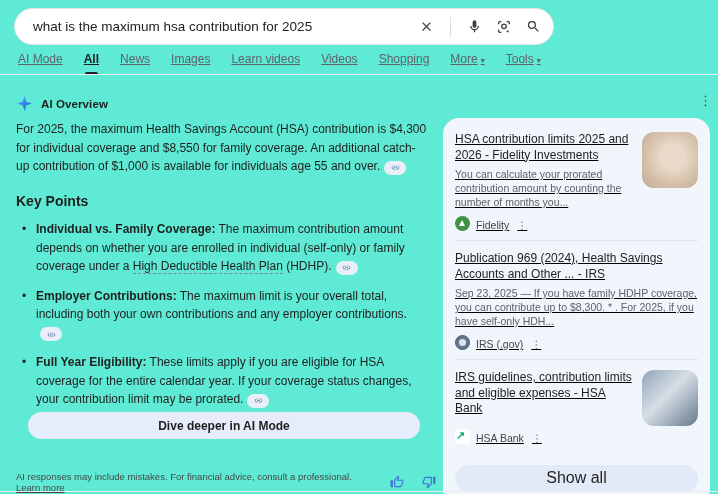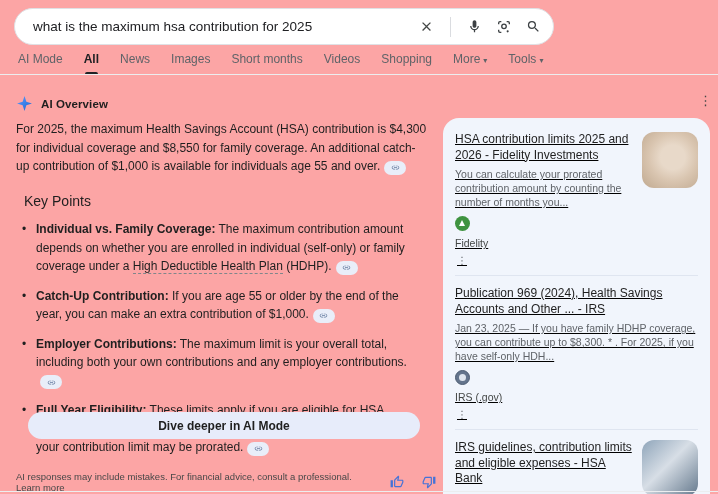--- a/index.html
+++ b/index.html
@@ -1,71 +1,71 @@
 <!DOCTYPE html>
 <html><head>
 <meta charset="utf-8">
 <style>
   * { margin:0; padding:0; box-sizing:border-box; }
   html,body { width:718px; height:494px; background:#fff; font-family:"Liberation Sans", sans-serif; overflow:hidden; }
-  .page { position:relative; width:718px; height:494px; background:#fca5a5; }
+  .page { position:relative; width:718px; height:494px; background:#5eead4; }
 
   
   .searchbar { position:absolute; left:14px; top:8px; width:540px; height:37px;
     border:1px solid #dfe1e5; border-radius:19px; display:flex; align-items:center;
     padding:0 12px 0 18px; background:#fff; }
   .searchbar input { flex:1; border:none; outline:none; font-size:13.5px; color:#202124;
     font-family:"Liberation Sans", sans-serif; background:transparent; }
   .sb-icons { display:flex; align-items:center; gap:14px; }
   .sb-icons svg { display:block; }
   .sb-divider { width:1px; height:20px; background:#dadce0; margin:0 2px; }
   .icon-btn { cursor:pointer; display:flex; align-items:center; }
 
   
   .tabs { position:absolute; left:18px; top:52px; display:flex; align-items:center; gap:21px; font-size:12px; color:#5f6368; }
-  .tab { padding-bottom:9px; position:relative; white-space:nowrap; cursor:pointer; }
+  .tab { padding-bottom:9px; position:relative; white-space:nowrap; cursor:pointer;text-decoration:underline; }
   .tab.active { color:#202124; font-weight:bold; }
   .tab.active::after { content:""; position:absolute; left:1px; right:1px; bottom:0; height:3px; background:#202124; border-radius:2px 2px 0 0; }
   .caret { font-size:8px; color:#5f6368; margin-left:3px; }
   .tabs-divider { position:absolute; left:0; top:74px; width:718px; height:1px; background:#ecedef; }
   .bottom-divider { position:absolute; left:0; top:491px; width:718px; height:1px; background:#ecedef; }
 
   
   .aio-header { position:absolute; left:16px; top:95px; display:flex; align-items:center; gap:8px; }
   .aio-header-label { font-size:11.5px; color:#1f1f1f; font-weight:bold; letter-spacing:.1px; }
   .aio-body { position:absolute; left:16px; top:120px; width:412px; font-size:12px; line-height:18.5px; color:#1f1f1f; }
   .chip { display:inline-flex; align-items:center; justify-content:center; vertical-align:-2px;
     background:#e9eef9; border-radius:9px; width:22px; height:14px; margin-left:4px; cursor:pointer; }
-  .kp-title { font-size:14px; font-weight:normal; color:#1f1f1f; margin:16px 0 10px 8px; }
+  .kp-title { font-size:14px; font-weight:bold; color:#1f1f1f; margin:16px 0 10px 0; }
   ul.kp { list-style:none; }
   ul.kp li { position:relative; padding-left:20px; margin-bottom:11px; }
   ul.kp li::before { content:"•"; position:absolute; left:6px; top:0; color:#1f1f1f; }
   .kp b { font-weight:bold; }
   .inline-link { color:#1f1f1f; text-decoration:none; border-bottom:1px dashed #80868b; cursor:pointer; }
 
   .dive-btn { position:absolute; left:28px; top:412px; width:392px; height:27px; background:#e7ecfa;
     border:none; border-radius:14px; font-size:12px; font-weight:bold; color:#1f1f1f;
     font-family:"Liberation Sans", sans-serif; cursor:pointer; }
 
   .footer { position:absolute; left:16px; top:471px; width:420px; display:flex; align-items:center; }
   .footer-text { font-size:9.5px; color:#474747; }
-  .footer-text a { color:#474747; cursor:pointer; }
+  .footer-text a { color:#474747; text-decoration:underline; cursor:pointer; }
   .thumbs { display:flex; gap:18px; margin-left:28px; }
   .thumbs svg { cursor:pointer; display:block; }
 
   
   .panel-kebab { position:absolute; left:699px; top:94px; font-size:13px; color:#444746; cursor:pointer; line-height:14px; letter-spacing:0; }
   .panel { position:absolute; left:443px; top:118px; width:267px; background:#f1f5fc; border-radius:16px; padding:4px 12px 12px 12px; }
   .card { padding:10px 0 9px 0; display:flex; gap:10px; }
   .card + .card-sep { border:0; }
   .card-sep { height:1px; background:#dfe5f0; }
   .card-main { flex:1; min-width:0;text-decoration:underline; }
   .card-title { font-size:12px; line-height:15.5px; color:#1f1f1f; cursor:pointer; }
   .card-snippet { font-size:10.5px; line-height:14px; color:#5f6368; margin-top:4px; }
-  .card-srcrow { display:flex; align-items:flex-start; gap:6px; margin-top:7px;flex-direction:column; }
+  .card-srcrow { display:flex; align-items:flex-end; gap:6px; margin-top:7px; }
   .card-srcname { font-size:10.5px; color:#444746; }
   .card-kebab { font-size:10px; color:#5f6368; cursor:pointer; margin-left:2px; }
   .thumb { width:56px; height:56px; border-radius:12px; flex:0 0 auto; }
   .thumb-baby { background:radial-gradient(circle at 55% 45%, #e8d9c9 0 28%, #d9c5b0 55%, #bfa88f); }
   .thumb-laptop { background:linear-gradient(135deg,#8fa5ba 0%,#d7dee6 45%,#64788c 100%); }
   .favicon { width:15px; height:15px; border-radius:50%; flex:0 0 auto; position:relative; }
   .fav-fidelity { background:#3f9340; }
   .fav-fidelity::after { content:""; position:absolute; left:4px; top:4px; width:0; height:0;
     border-left:3.5px solid transparent; border-right:3.5px solid transparent; border-bottom:6px solid #fff; }
   .fav-irs { background:#64748c; border:1px solid #4d5c72; }
@@ -109,21 +109,21 @@
           </svg>
       </span>
     </div>
   </div>
 
   <div class="tabs">
     <span class="tab">AI Mode</span>
     <span class="tab active">All</span>
     <span class="tab">News</span>
     <span class="tab">Images</span>
-    <span class="tab">Short months</span>
+    <span class="tab">Learn videos</span>
     <span class="tab">Videos</span>
     <span class="tab">Shopping</span>
     <span class="tab"><span>More</span><span class="caret">▾</span></span>
     <span class="tab"><span>Tools</span><span class="caret">▾</span></span>
   </div>
   <div class="tabs-divider"></div>
 
   <div class="aio-header">
     <svg width="17" height="17" viewBox="0 0 24 24">
       <defs>
@@ -142,27 +142,20 @@
           <svg width="9" height="9" viewBox="0 0 24 24" fill="#637a9e">
             <path d="M3.9 12c0-1.71 1.39-3.1 3.1-3.1h4V7H7c-2.76 0-5 2.24-5 5s2.24 5 5 5h4v-1.9H7c-1.71 0-3.1-1.39-3.1-3.1zm4.1 1h8v-2H8v2zm9-6h-4v1.9h4c1.71 0 3.1 1.39 3.1 3.1s-1.39 3.1-3.1 3.1h-4V17h4c2.76 0 5-2.24 5-5s-2.24-5-5-5z"></path>
           </svg>
         </span></p>
 
     <div class="kp-title">Key Points</div>
 
     <ul class="kp">
       <li>
         <b>Individual vs. Family Coverage:</b><span> The maximum contribution amount depends on whether you are enrolled in individual (self-only) or family coverage under a </span><a class="inline-link">High Deductible Health Plan</a><span> (HDHP).</span><span class="chip">
-            <svg width="9" height="9" viewBox="0 0 24 24" fill="#637a9e">
-              <path d="M3.9 12c0-1.71 1.39-3.1 3.1-3.1h4V7H7c-2.76 0-5 2.24-5 5s2.24 5 5 5h4v-1.9H7c-1.71 0-3.1-1.39-3.1-3.1zm4.1 1h8v-2H8v2zm9-6h-4v1.9h4c1.71 0 3.1 1.39 3.1 3.1s-1.39 3.1-3.1 3.1h-4V17h4c2.76 0 5-2.24 5-5s-2.24-5-5-5z"></path>
-            </svg>
-          </span>
-      </li>
-      <li>
-        <b>Catch-Up Contribution:</b><span> If you are age 55 or older by the end of the year, you can make an extra contribution of $1,000.</span><span class="chip">
             <svg width="9" height="9" viewBox="0 0 24 24" fill="#637a9e">
               <path d="M3.9 12c0-1.71 1.39-3.1 3.1-3.1h4V7H7c-2.76 0-5 2.24-5 5s2.24 5 5 5h4v-1.9H7c-1.71 0-3.1-1.39-3.1-3.1zm4.1 1h8v-2H8v2zm9-6h-4v1.9h4c1.71 0 3.1 1.39 3.1 3.1s-1.39 3.1-3.1 3.1h-4V17h4c2.76 0 5-2.24 5-5s-2.24-5-5-5z"></path>
             </svg>
           </span>
       </li>
       <li>
         <b>Employer Contributions:</b><span> The maximum limit is your overall total, including both your own contributions and any employer contributions.</span><span class="chip">
             <svg width="9" height="9" viewBox="0 0 24 24" fill="#637a9e">
               <path d="M3.9 12c0-1.71 1.39-3.1 3.1-3.1h4V7H7c-2.76 0-5 2.24-5 5s2.24 5 5 5h4v-1.9H7c-1.71 0-3.1-1.39-3.1-3.1zm4.1 1h8v-2H8v2zm9-6h-4v1.9h4c1.71 0 3.1 1.39 3.1 3.1s-1.39 3.1-3.1 3.1h-4V17h4c2.76 0 5-2.24 5-5s-2.24-5-5-5z"></path>
             </svg>
@@ -206,21 +199,21 @@
         </div>
       </div>
       <div class="thumb thumb-baby"></div>
     </div>
 
     <div class="card-sep"></div>
 
     <div class="card">
       <div class="card-main">
         <div class="card-title">Publication 969 (2024), Health Savings Accounts and Other ... - IRS</div>
-        <div class="card-snippet">Jan 23, 2025 — If you have family HDHP coverage, you can contribute up to $8,300. * . For 2025, if you have self-only HDH...</div>
+        <div class="card-snippet">Sep 23, 2025 — If you have family HDHP coverage, you can contribute up to $8,300. * . For 2025, if you have self-only HDH...</div>
         <div class="card-srcrow">
           <span class="favicon fav-irs"></span>
           <span class="card-srcname">IRS (.gov)</span>
           <span class="card-kebab">⋮</span>
         </div>
       </div>
     </div>
 
     <div class="card-sep"></div>
 

